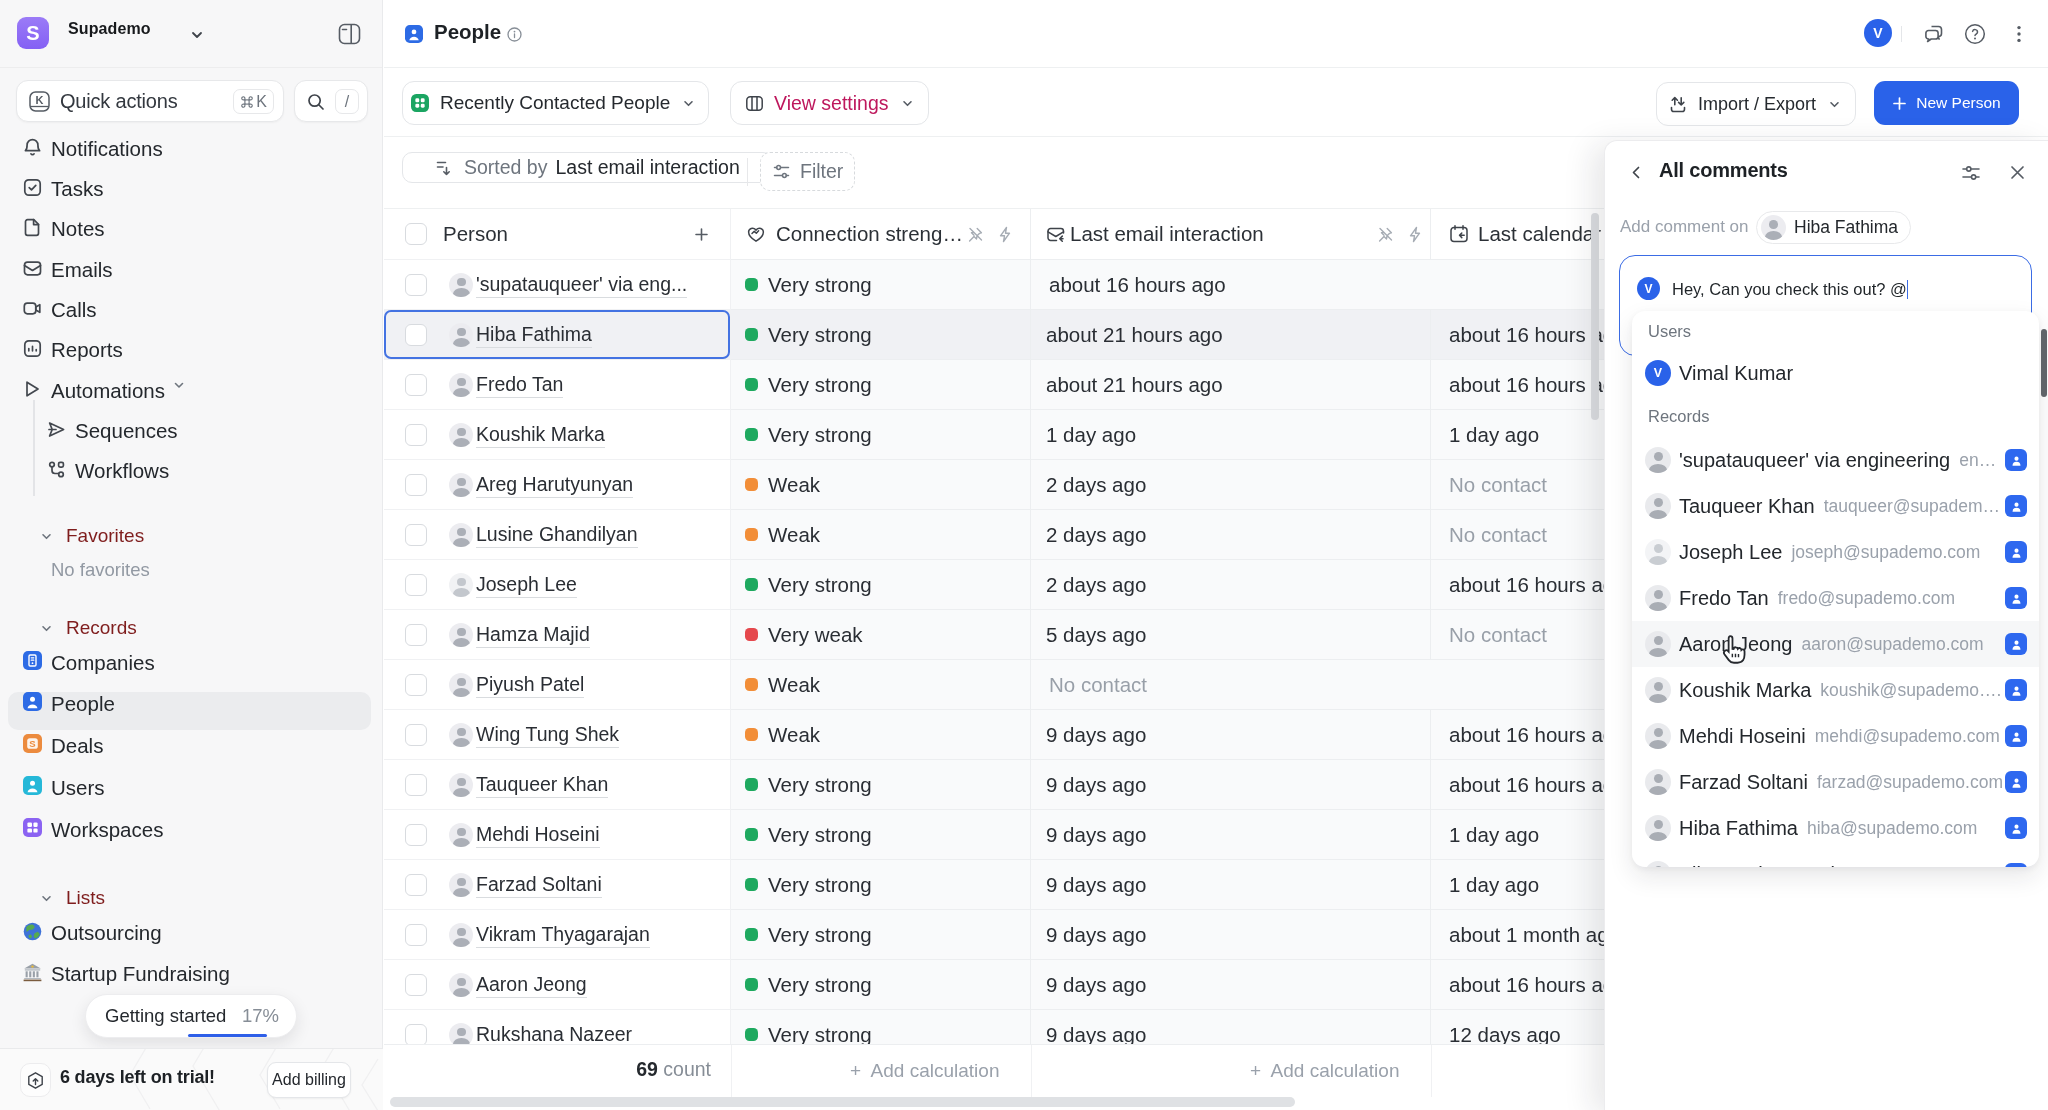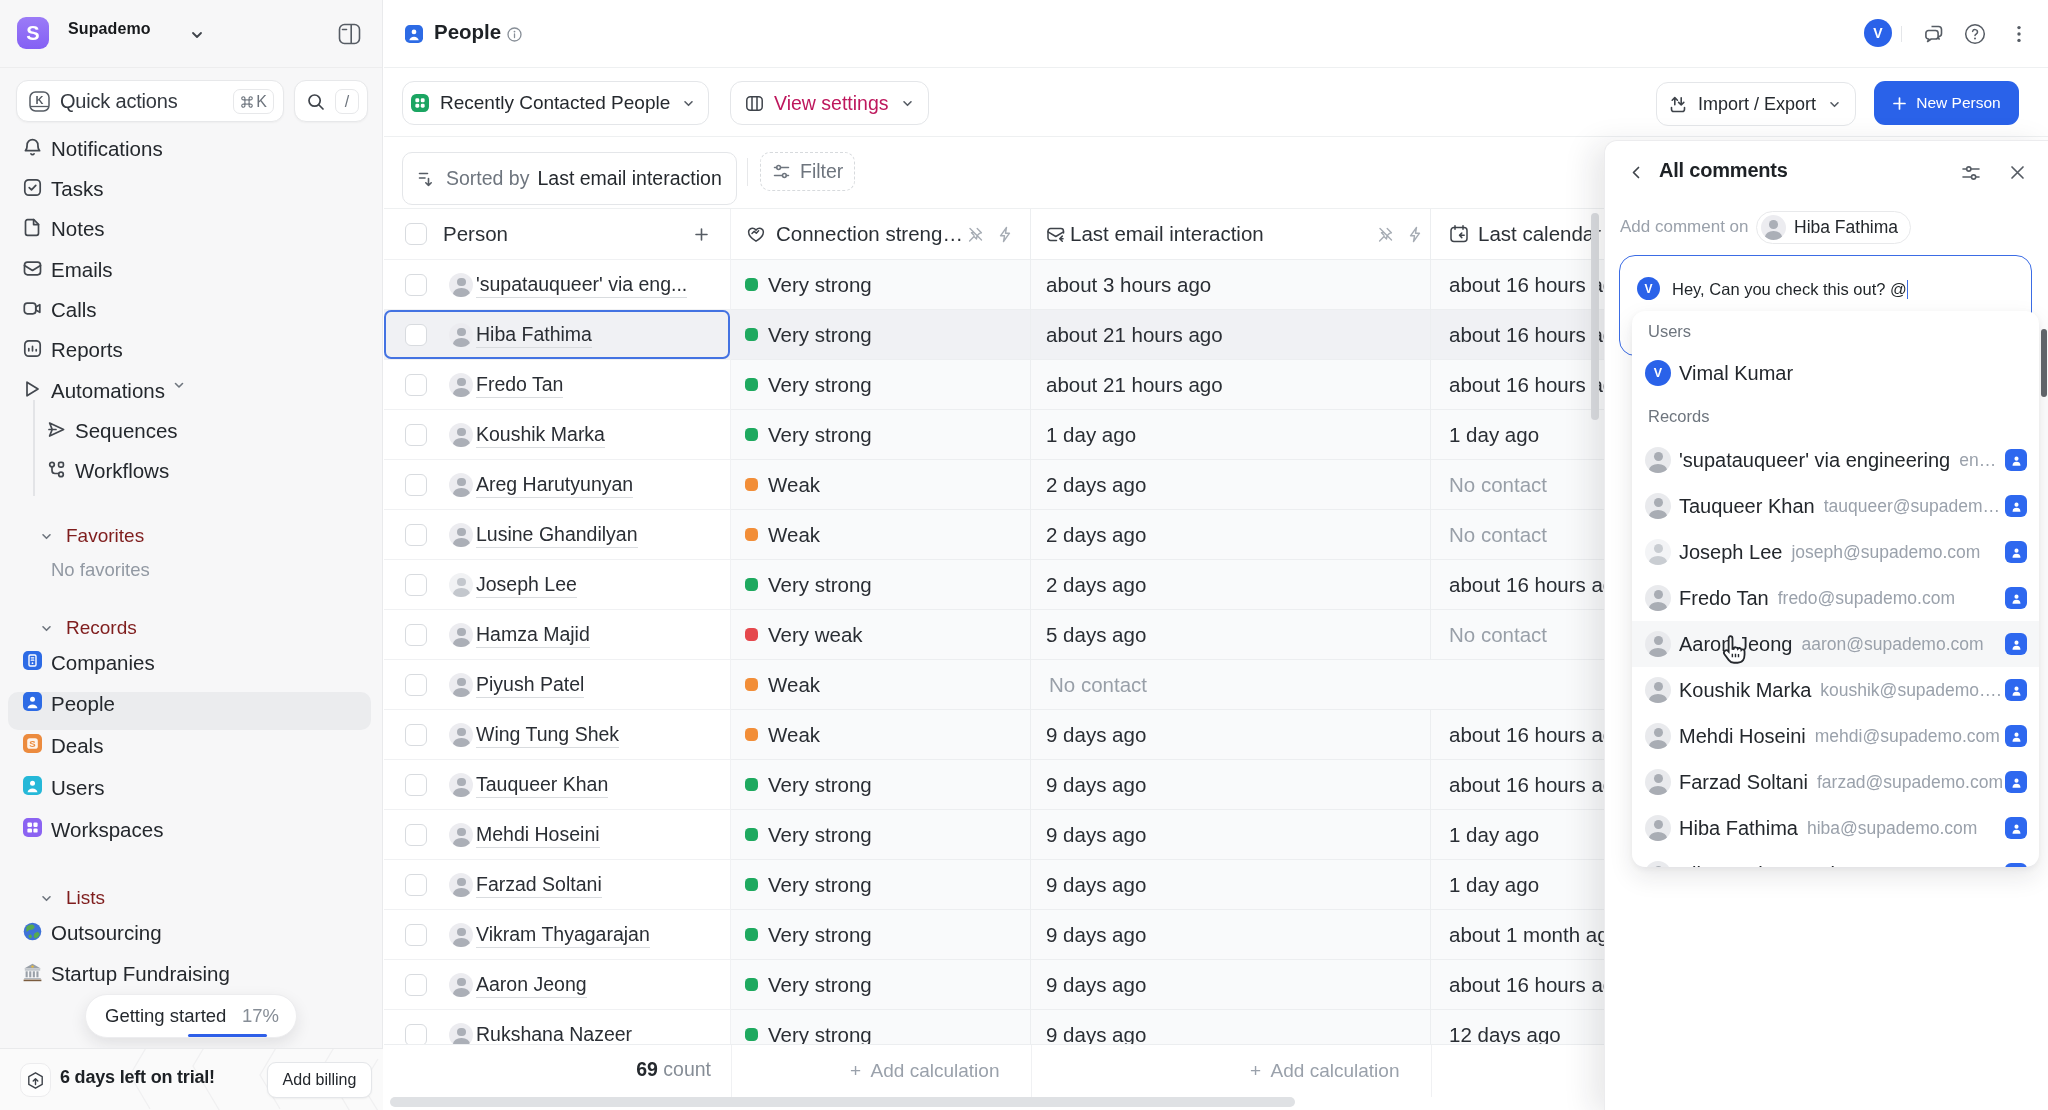--- a/index.html
+++ b/index.html
@@ -282,21 +282,21 @@
     <svg class="abs" style="left:120px;top:0" width="263" height="62" viewBox="0 0 263 62" fill="none" stroke="#f0f0f1" stroke-width="1.3">
         <path d="M30 -8l-20 34 20 34M95 -20l-22 37 22 37M95 54l13 22M160 -8l-20 34 20 34M225 -20l-22 37 22 37M225 54l13 22M258 10l-16 26 16 26"></path>
       </svg>
     <div class="abs" style="left:20px;top:14px;width:31px;height:34px;border:1px solid #ececee;border-radius:10px;background:#fdfdfd;display:flex;align-items:center;justify-content:center;">
       <svg width="19" height="21" viewBox="0 0 19 21" fill="none" stroke="#3e434a" stroke-width="1.4" stroke-linecap="round" stroke-linejoin="round">
           <path d="M9.5 1.8l6.7 3.8v7.8l-6.7 3.8-6.7-3.8V5.6z" transform="translate(0 1)"></path>
           <path d="M9.5 14v-5.5M7.2 10.5l2.3-2.3 2.3 2.3" transform="translate(0 .6)"></path>
         </svg>
     </div>
     <span class="abs" style="left:60px;top:18px;font-size:18px;font-weight:600;color:#1d2125;letter-spacing:-.2px;">6 days left on trial!</span>
-    <div class="abs" style="left:267px;top:13px;width:105px;height:36px;background:#fff;border:1px solid #e4e6e9;border-radius:9px;box-shadow:0 1px 2px rgba(20,22,26,.05);display:flex;align-items:center;justify-content:center;font-size:16px;font-weight:400;color:#24282d;">Add billing</div>
+    <div class="abs" style="left:267px;top:13px;width:84px;height:36px;background:#fff;border:1px solid #e4e6e9;border-radius:9px;box-shadow:0 1px 2px rgba(20,22,26,.05);display:flex;align-items:center;justify-content:center;font-size:16px;font-weight:400;color:#24282d;">Add billing</div>
   </div>
 </div>
 <div id="main">
   <div id="bar1">
     <svg class="abs" style="left:21px;top:25px" width="18" height="18" viewBox="0 0 19 19">
         <rect width="19" height="19" rx="5" fill="#2d6be5"></rect>
         <circle cx="9.5" cy="7.3" r="2.5" fill="#fff"></circle>
         <path d="M4.5 16.2a5.2 5.2 0 0 1 10 0z" fill="#fff"></path>
       </svg>
     <span class="abs" style="left:50px;top:20px;font-size:20.5px;font-weight:700;color:#1d2125;">People</span>
@@ -358,21 +358,21 @@
           <path d="M3 4.8L6.5 8.3 10 4.8"></path>
         </svg>
     </div>
     <div class="abs" style="left:1490px;top:12px;width:145px;height:44px;background:#2a62e9;border-radius:11px;display:flex;align-items:center;justify-content:center;color:#fff;font-size:15.5px;font-weight:500;">
       <svg width="15" height="15" viewBox="0 0 15 15" fill="none" stroke="#fff" stroke-width="1.7" stroke-linecap="round" style="margin-right:9px">
           <path d="M7.5 2v11M2 7.5h11"></path>
         </svg>New Person
     </div>
   </div>
   <div id="bar3">
-    <div class="btn" style="position:absolute;left:18px;top:14px;height:53px;padding:0 14px;border-radius:10px;">
+    <div class="btn" style="position:absolute;left:18px;top:14px;height:31px;padding:0 32px;border-radius:10px;">
       <svg width="19" height="19" viewBox="0 0 19 19" fill="none" stroke="#565c64" stroke-width="1.6" stroke-linecap="round" stroke-linejoin="round" style="margin-right:10px">
           <path d="M2.5 4.5h8M2.5 9h5.5M11.5 9.5v7M8.8 13.8l2.7 2.7 2.7-2.7"></path>
         </svg>
       <span style="color:#6e757e;">Sorted by</span>
         <span style="margin-left:8px;font-weight:500;color:#25292e;">Last email interaction</span>
     </div>
     <div class="abs" style="left:363px;top:20px;width:1px;height:28px;background:#e7e8ea;"></div>
     <div class="btn" style="position:absolute;left:376px;top:14px;height:39px;padding:0 11px;border-radius:10px;border-style:dashed;border-color:#d7dadd;">
       <svg width="19" height="19" viewBox="0 0 19 19" fill="none" stroke="#6e757e" stroke-width="1.5" stroke-linecap="round" style="margin-right:9px">
           <path d="M2.5 5.5h2.2M8.6 5.5h7.9M2.5 13.5h7.9M14.3 13.5h2.2"></path>
@@ -429,23 +429,20 @@
     </div>
     <div class="trow">
         <div class="c1">
           <span class="cbx"></span>
           <span class="pav"></span>
           <span class="pname">'supatauqueer' via eng...</span>
         </div>
         <div class="c2">
           <span class="dot dg"></span>
           <span class="cellt">Very strong</span>
-        </div>
-        <div class="c3">
-          <span class="cellt">about 3 hours ago</span>
         </div>
         <div class="c4">
           <span class="cellt">about 16 hours ago</span>
         </div>
       </div>
     <div class="trow sel">
         <div class="c1">
           <span class="cbx"></span>
           <span class="pav"></span>
           <span class="pname">Hiba Fathima</span>

